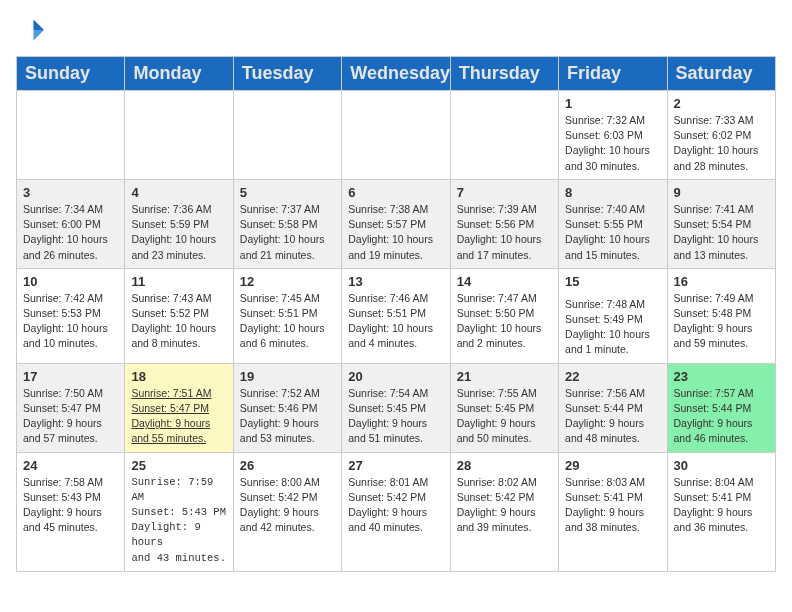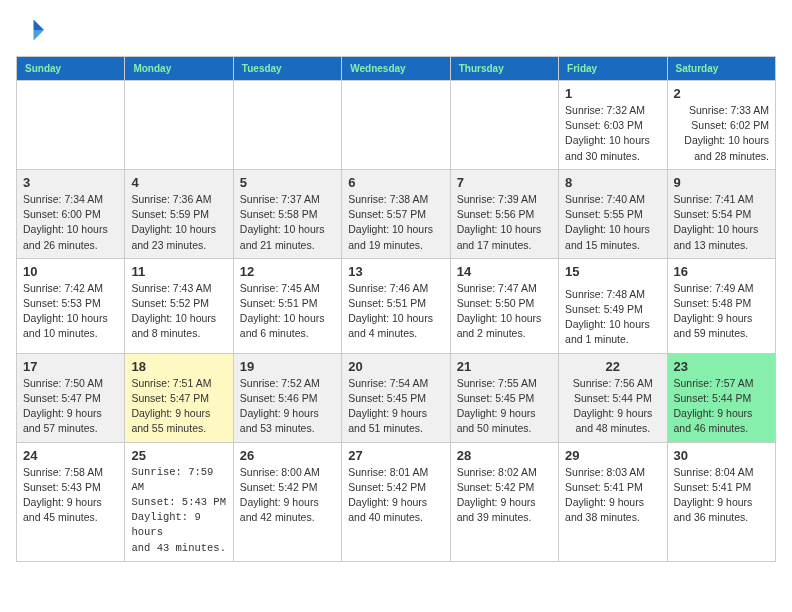--- a/index.html
+++ b/index.html
@@ -44,24 +44,24 @@
       font-size: 16px;
       color: #555;
     }
     .calendar-table {
       width: 100%;
       border-collapse: collapse;
       table-layout: fixed;
     }
     .calendar-table th {
       background-color: #1a6bbf;
-      color: #86efac;
+      color: #e5e5e5;
       text-align: left;
       padding: 6px 8px;
-      font-size: 10px;
+      font-size: 18px;
       border: 1px solid #ccc;
     }
     .calendar-table td {
       border: 1px solid #ccc;
       vertical-align: top;
       padding: 5px 6px;
       font-size: 11px;
       color: #333;
       height: 82px;
       background: #fff;
@@ -125,21 +125,21 @@
         <td class="empty-cell"></td>
         <td>
           <span class="day-number">1</span>
           <div class="day-info" style="white-space: pre-line;">Sunrise: 7:32 AM
 Sunset: 6:03 PM
 Daylight: 10 hours
 and 30 minutes.</div>
         </td>
         <td>
           <span class="day-number">2</span>
-          <div class="day-info" style="white-space: pre-line; text-align: right;">Sunrise: 7:33 AM
+          <div class="day-info" style="white-space: pre-line;">Sunrise: 7:33 AM
 Sunset: 6:02 PM
 Daylight: 10 hours
 and 28 minutes.</div>
         </td>
       </tr>
       <tr>
         <td style="background: rgb(240, 240, 240);">
           <span class="day-number">3</span>
           <div class="day-info" style="white-space: pre-line;">Sunrise: 7:34 AM
 Sunset: 6:00 PM
@@ -243,21 +243,21 @@
       <tr>
         <td style="background: rgb(240, 240, 240);">
           <span class="day-number">17</span>
           <div class="day-info" style="white-space: pre-line;">Sunrise: 7:50 AM
 Sunset: 5:47 PM
 Daylight: 9 hours
 and 57 minutes.</div>
         </td>
         <td style="background: #fef9c3;">
           <span class="day-number">18</span>
-          <div class="day-info" style="white-space: pre-line;">Sunrise: 7:51 AM
+          <div class="day-info" style="white-space: pre-line; text-decoration: underline;">Sunrise: 7:51 AM
 Sunset: 5:47 PM
 Daylight: 9 hours
 and 55 minutes.</div>
         </td>
         <td style="background: rgb(240, 240, 240);">
           <span class="day-number">19</span>
           <div class="day-info" style="white-space: pre-line;">Sunrise: 7:52 AM
 Sunset: 5:46 PM
 Daylight: 9 hours
 and 53 minutes.</div>
@@ -269,21 +269,21 @@
 Daylight: 9 hours
 and 51 minutes.</div>
         </td>
         <td style="background: rgb(240, 240, 240);">
           <span class="day-number">21</span>
           <div class="day-info" style="white-space: pre-line;">Sunrise: 7:55 AM
 Sunset: 5:45 PM
 Daylight: 9 hours
 and 50 minutes.</div>
         </td>
-        <td style="background: rgb(240, 240, 240); text-align: center;">
+        <td style="background: rgb(240, 240, 240);">
           <span class="day-number">22</span>
           <div class="day-info" style="white-space: pre-line;">Sunrise: 7:56 AM
 Sunset: 5:44 PM
 Daylight: 9 hours
 and 48 minutes.</div>
         </td>
         <td style="background: #86efac;">
           <span class="day-number">23</span>
           <div class="day-info" style="white-space: pre-line;">Sunrise: 7:57 AM
 Sunset: 5:44 PM

